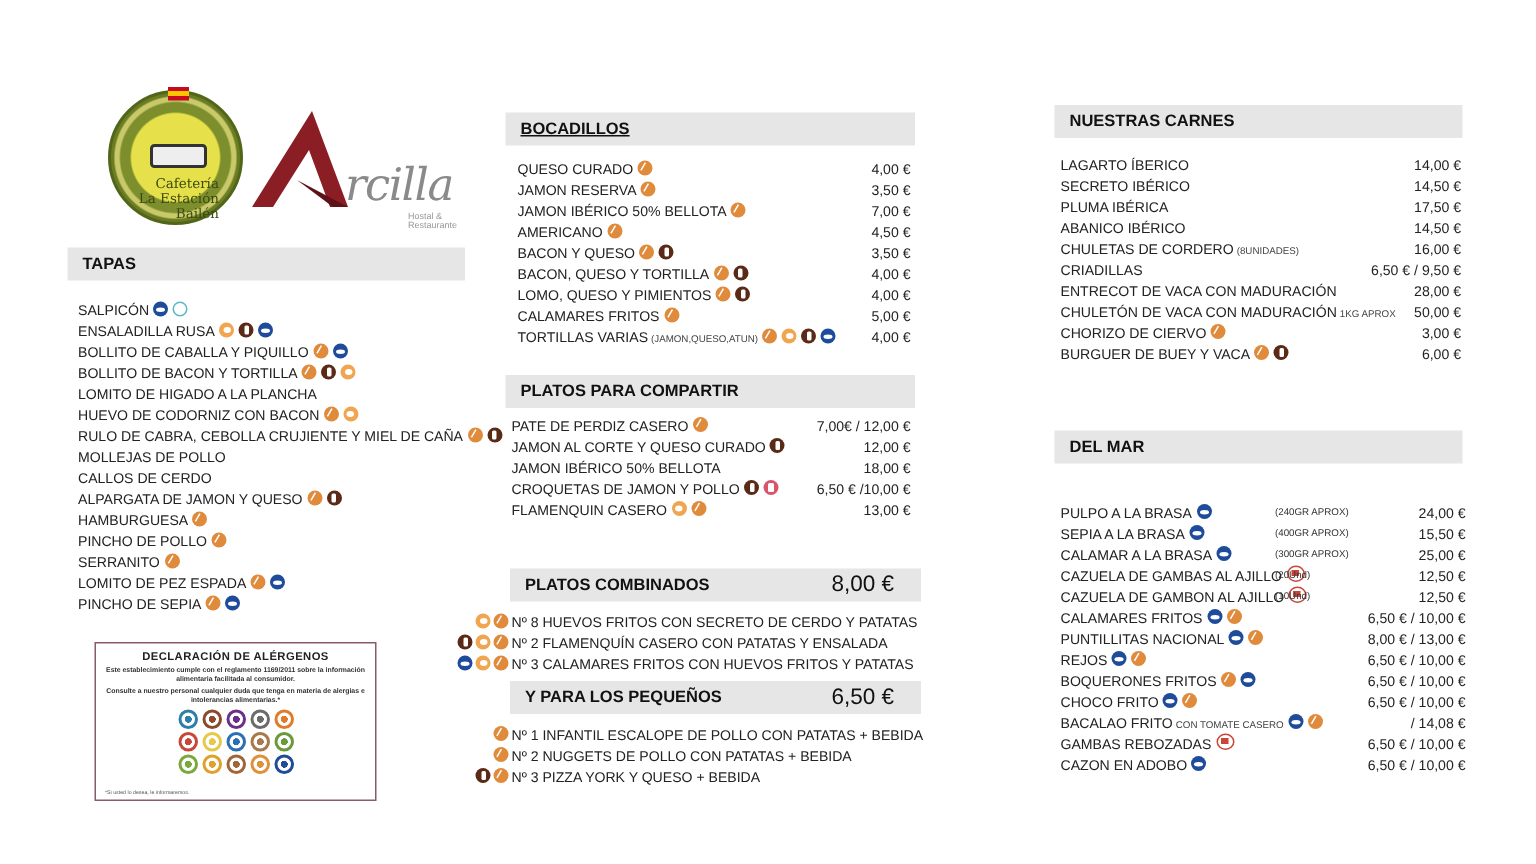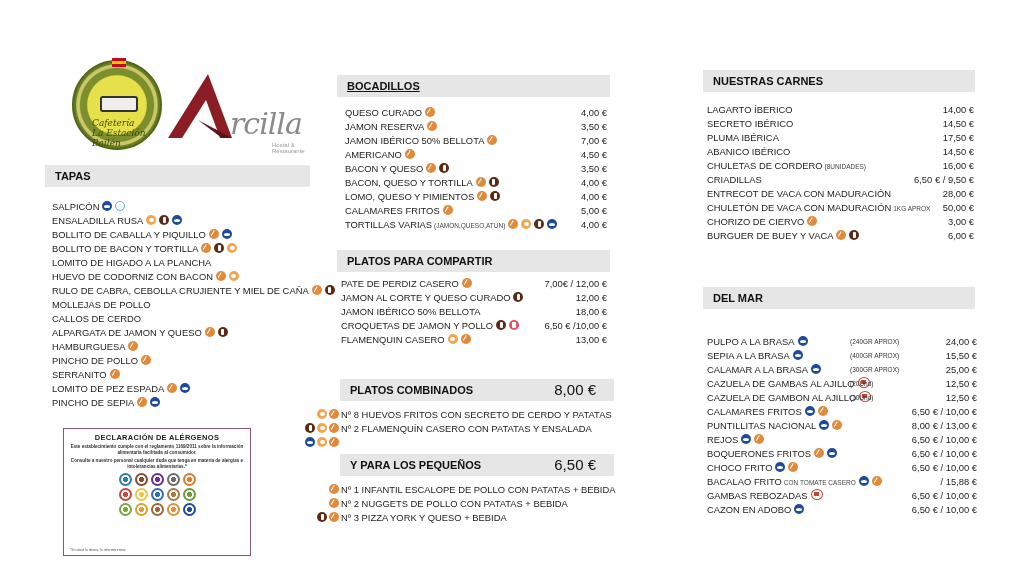--- a/index.html
+++ b/index.html
@@ -10,22 +10,22 @@
   .logo-circle {
     position: absolute; left: 0; top: 0; width: 90px; height: 90px; border-radius: 50%;
     background: radial-gradient(circle at 50% 50%, #e6e04a 0 48%, #7c8f2c 50% 60%, #c9c96a 62% 66%, #6b7d23 68% 100%);
     border: 2px solid #52661a;
   }
   .logo-circle .bus {
     position: absolute; left: 26px; top: 34px; width: 38px; height: 16px; background: #eee;
     border: 2px solid #333; border-radius: 3px;
   }
   .logo-circle .script {
-    position: absolute; left: 18px; top: 56px; width: 54px; text-align: left;
-    font-family: "DejaVu Serif", serif; font-style: italic; font-size: 9px; color: #3b4a10;
+    position: absolute; left: 18px; top: 56px; width: 54px; text-align: right;
+    font-family: "DejaVu Serif", serif; font-size: 9px; color: #3b4a10;
   }
   .logo-circle .flag {
     position: absolute; left: 38px; top: -4px; width: 14px; height: 9px;
     background: linear-gradient(#c60b1e 0 33%, #ffc400 33% 66%, #c60b1e 66%);
   }
   .logo-arcilla { position: absolute; left: 96px; top: 10px; width: 160px; height: 80px; }
   .logo-arcilla .tri { position: absolute; left: 0; top: 0; }
   .logo-arcilla .word {
     position: absolute; left: 62px; top: 36px; font-family: "DejaVu Serif", serif; font-style: italic;
     font-size: 30px; color: #8a8a8a; letter-spacing: -1px;
@@ -61,21 +61,21 @@
   .ic.crust { background: #fff; border: 1.5px solid #c8463a; width: 12px; height: 11px; }
   .ic.crust::after { content: ""; position: absolute; left: 2px; top: 2px; width: 5px; height: 4px; background: #c8463a; }
   .ic.sulph { background: #d9566a; }
   .ic.sulph::after { content: ""; position: absolute; left: 3px; top: 2px; width: 4px; height: 6px; background: #fff; border-radius: 1px; }
 
   .combo-row { position: relative; height: 14px; white-space: nowrap; font-size: 9.4px; line-height: 14px; }
   .combo-row .icons { position: absolute; right: calc(100% + 2px); top: 0; white-space: nowrap; }
   .combo-row .icons .ic { margin-left: 2px; }
 
   .allergen-card {
-    position: absolute; left: 63px; top: 428px; width: 188px; height: 128px;
+    position: absolute; left: 63px; top: 428px; width: 188px; height: 106px;
     border: 1.5px solid #8a5a6a; background: #fff; padding: 4px 6px; text-align: center;
   }
   .allergen-card .t { font-weight: bold; font-size: 7.5px; letter-spacing: 0.3px; }
   .allergen-card .p { font-size: 4.6px; line-height: 6px; font-weight: bold; color: #333; margin-top: 2px; }
   .allergen-grid { display: grid; grid-template-columns: repeat(5, 13px); gap: 2px 3px; justify-content: center; margin-top: 3px; }
   .allergen-grid span { width: 13px; height: 13px; border-radius: 50%; border: 2px solid; display: block; background: #fff; }
   .allergen-card .foot { position: absolute; left: 6px; bottom: 3px; font-size: 3.5px; color: #555; }
 </style>
 </head>
 <body>
@@ -167,21 +167,21 @@
     <div class="row"><span class="name">FLAMENQUIN CASERO</span><span class="ic egg"></span><span class="ic gluten"></span><span class="price">13,00 €</span></div>
   </div>
 
 <div class="section-head" style="left:340px; top:379px; width:274px; height:22px;">
   <span>PLATOS COMBINADOS</span>
   <span class="price-big">8,00 €</span>
 </div>
 <div id="combinados-list" style="position:absolute; left:341px; top:408px; width:290px;">
     <div class="combo-row"><span class="icons"><span class="ic egg"></span><span class="ic gluten"></span></span><span class="name">Nº 8 HUEVOS FRITOS CON SECRETO DE CERDO Y PATATAS</span></div>
     <div class="combo-row"><span class="icons"><span class="ic milk"></span><span class="ic egg"></span><span class="ic gluten"></span></span><span class="name">Nº 2 FLAMENQUÍN CASERO CON PATATAS Y ENSALADA</span></div>
-    <div class="combo-row"><span class="icons"><span class="ic fish"></span><span class="ic egg"></span><span class="ic gluten"></span></span></div>
+    <div class="combo-row"><span class="icons"><span class="ic fish"></span><span class="ic egg"></span><span class="ic gluten"></span></span><span class="name">Nº 3 CALAMARES FRITOS CON HUEVOS FRITOS Y PATATAS</span></div>
   </div>
 
 <div class="section-head" style="left:340px; top:454px; width:274px; height:22px;">
   <span>Y PARA LOS PEQUEÑOS</span>
   <span class="price-big">6,50 €</span>
 </div>
 <div id="pequenos-list" style="position:absolute; left:341px; top:483px; width:290px;">
     <div class="combo-row"><span class="icons"><span class="ic gluten"></span></span><span class="name">Nº 1 INFANTIL ESCALOPE DE POLLO CON PATATAS + BEBIDA</span></div>
     <div class="combo-row"><span class="icons"><span class="ic gluten"></span></span><span class="name">Nº 2 NUGGETS DE POLLO CON PATATAS + BEBIDA</span></div>
     <div class="combo-row"><span class="icons"><span class="ic milk"></span><span class="ic gluten"></span></span><span class="name">Nº 3 PIZZA YORK Y QUESO + BEBIDA</span></div>
@@ -210,16 +210,16 @@
     <div class="row"><span class="name">PULPO A LA BRASA</span><span class="ic fish"></span><span class="mid" style="left: 143px;">(240GR APROX)</span><span class="price">24,00 €</span></div>
     <div class="row"><span class="name">SEPIA A LA BRASA</span><span class="ic fish"></span><span class="mid" style="left: 143px;">(400GR APROX)</span><span class="price">15,50 €</span></div>
     <div class="row"><span class="name">CALAMAR A LA BRASA</span><span class="ic fish"></span><span class="mid" style="left: 143px;">(300GR APROX)</span><span class="price">25,00 €</span></div>
     <div class="row"><span class="name">CAZUELA DE GAMBAS AL AJILLO</span><span class="ic crust"></span><span class="mid" style="left: 143px;">(20Und)</span><span class="price">12,50 €</span></div>
     <div class="row"><span class="name">CAZUELA DE GAMBON AL AJILLO</span><span class="ic crust"></span><span class="mid" style="left: 143px;">(10Und)</span><span class="price">12,50 €</span></div>
     <div class="row"><span class="name">CALAMARES FRITOS</span><span class="ic fish"></span><span class="ic gluten"></span><span class="price">6,50 € / 10,00 €</span></div>
     <div class="row"><span class="name">PUNTILLITAS NACIONAL</span><span class="ic fish"></span><span class="ic gluten"></span><span class="price">8,00 € / 13,00 €</span></div>
     <div class="row"><span class="name">REJOS</span><span class="ic fish"></span><span class="ic gluten"></span><span class="price">6,50 € / 10,00 €</span></div>
     <div class="row"><span class="name">BOQUERONES FRITOS</span><span class="ic gluten"></span><span class="ic fish"></span><span class="price">6,50 € / 10,00 €</span></div>
     <div class="row"><span class="name">CHOCO FRITO</span><span class="ic fish"></span><span class="ic gluten"></span><span class="price">6,50 € / 10,00 €</span></div>
-    <div class="row"><span class="name">BACALAO FRITO</span><span class="note">CON TOMATE CASERO</span><span class="ic fish"></span><span class="ic gluten"></span><span class="price">/ 15,88 €</span></div>
+    <div class="row"><span class="name">BACALAO FRITO</span><span class="note">CON TOMATE CASERO</span><span class="ic fish"></span><span class="ic gluten"></span><span class="price">/ 14,08 €</span></div>
     <div class="row"><span class="name">GAMBAS REBOZADAS</span><span class="ic crust"></span><span class="price">6,50 € / 10,00 €</span></div>
     <div class="row"><span class="name">CAZON EN ADOBO</span><span class="ic fish"></span><span class="price">6,50 € / 10,00 €</span></div>
   </div>
 
 </body></html>

